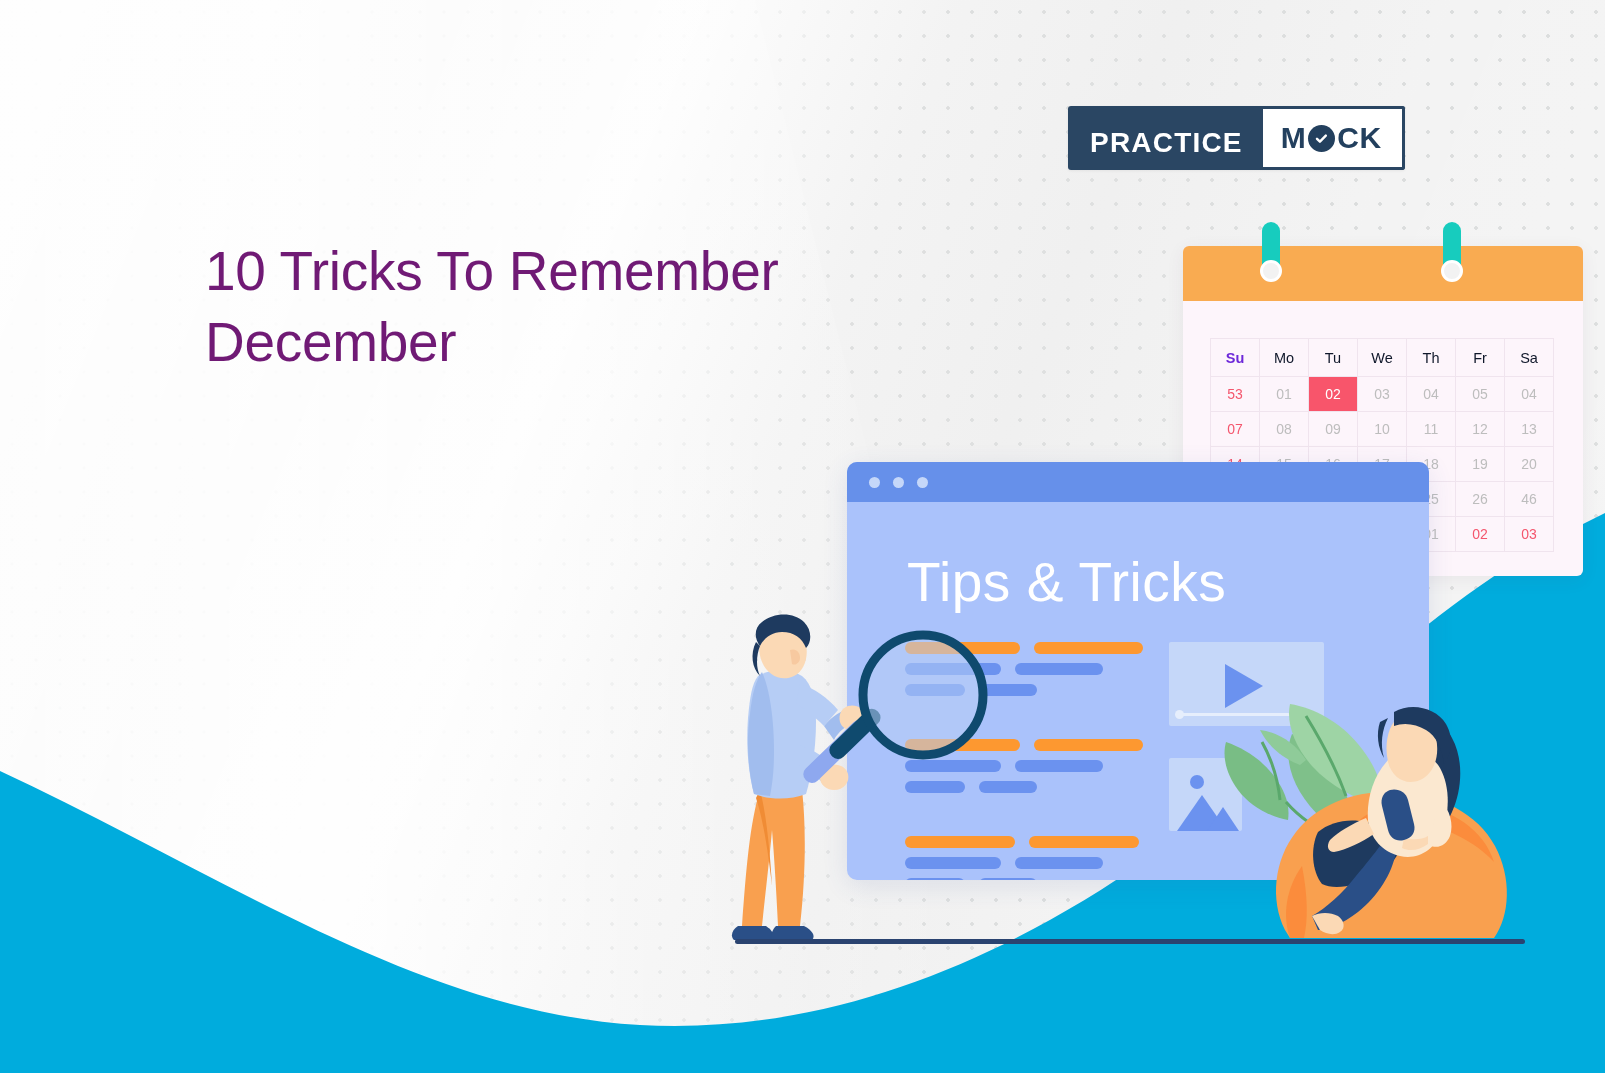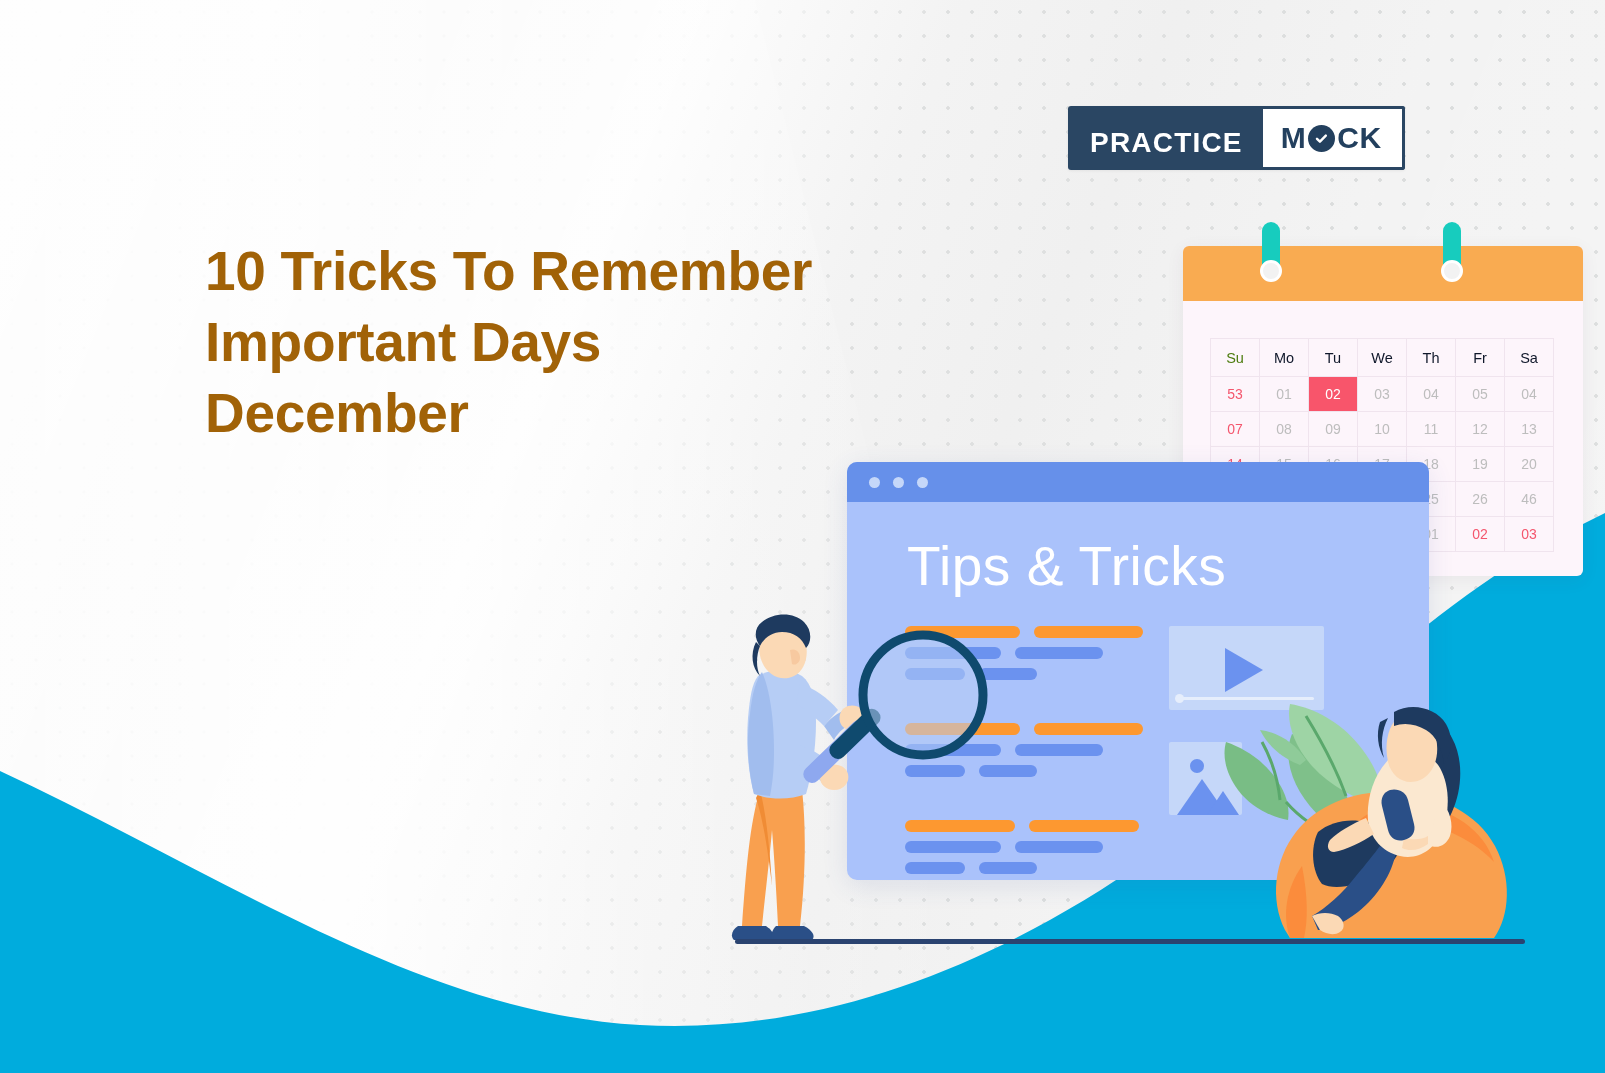--- a/index.html
+++ b/index.html
@@ -76,22 +76,22 @@
     display:inline-flex; align-items:center; justify-content:center;
     width:27px; height:27px; border-radius:50%;
     background:#23405e; margin:0 1px;
   }
   .logo-check svg{ display:block; }
 
   
   .headline{
     position:absolute; left:205px; top:236px;
     width:740px;
-    color:#a16207;
-    font-size:55px; font-weight:700; line-height:1.29;
+    color:#701a75;
+    font-size:55px; font-weight:400; line-height:1.29;
     letter-spacing:-0.3px;
   }
 
   
   .calendar{
     position:absolute; left:1183px; top:246px;
     width:400px; height:330px;
     background:#fdf5fb;
     border-radius:6px 6px 6px 6px;
     box-shadow:0 4px 18px rgba(80,60,90,.07);
@@ -103,21 +103,21 @@
     width:344px;
     display:grid; grid-template-columns:repeat(7,1fr);
     border-left:1px solid #f0e4ee; border-top:1px solid #f0e4ee;
   }
   .cal-cell{
     height:35px; display:flex; align-items:center; justify-content:center;
     border-right:1px solid #f0e4ee; border-bottom:1px solid #f0e4ee;
     font-size:14px; color:#bdbdbd; font-weight:400;
   }
   .cal-cell.hd{ font-weight:400; font-size:14.5px; color:#0f172a; height:38px; }
-  .cal-cell.hd.sun{ color:#4d7c0f; }
+  .cal-cell.hd.sun{ color:#6d28d9;font-weight:bold; }
   .cal-cell.sun{ color:#f4566d; font-weight:500; }
   .cal-cell.red{ color:#f4566d; font-weight:500; }
   .cal-cell.active{ background:#f8556b; color:#ffffff; font-weight:500; }
   .ring{
     position:absolute; width:18px; height:58px; border-radius:9px;
     background:#17ccbe; top:222px; z-index:4;
   }
   .ring::after{
     content:""; position:absolute; left:-2px; bottom:-2px;
     width:22px; height:22px; border-radius:50%;
@@ -132,21 +132,21 @@
     position:absolute; left:847px; top:462px;
     width:582px; height:418px;
     border-radius:10px; overflow:hidden;
     background:#aac2fb;
     box-shadow:0 6px 26px rgba(60,80,160,.12);
   }
   .br-bar{ height:40px; background:#6690ea; display:flex; align-items:center; padding-left:22px; gap:13px; }
   .br-dot{ width:11px; height:11px; border-radius:50%; background:#c5d7f9; }
   .br-title{
     color:#ffffff; font-size:55px; font-weight:400;
-    padding:32px 0 0 60px; letter-spacing:.5px;
+    padding:48px 0 0 60px; letter-spacing:.5px;
   }
   .br-body{ position:relative; padding:28px 0 0 58px; display:flex; gap:26px; }
   .br-text{ width:238px; }
   .tgroup{ margin-bottom:34px; }
   .bar{ height:12px; border-radius:6px; margin-bottom:9px; }
   .brow{ display:flex; gap:14px; }
   .b-or{ background:#fd9830; }
   .b-bl{ background:#6b92ef; }
   .br-media{ width:160px; }
   .media-vid{
@@ -380,21 +380,20 @@
       <rect x="826" y="750" width="64" height="17" rx="8" transform="rotate(-44 826 750)" fill="#0f4a6e"></rect>
       <circle cx="923" cy="695" r="60" fill="#b6cdf5" fill-opacity="0.55"></circle>
       <circle cx="923" cy="695" r="60" fill="none" stroke="#0f4a6e" stroke-width="9"></circle>
     </g>
 
     <rect x="735" y="939" width="790" height="5" rx="2.5" fill="#2a4370"></rect>
   </svg>
 
   <div class="headline">
     <div>10 Tricks To Remember</div>
-    <div>Important Days</div>
     <div>December</div>
   </div>
 
   <div class="logo">
     <div class="logo-left">PRACTICE</div>
     <div class="logo-right">
       <span>M</span>
       <span class="logo-check">
         <svg width="15" height="15" viewBox="0 0 16 16">
             <path d="M3.2 8.3 L6.3 11.3 L12.6 4.9" stroke="#ffffff" stroke-width="2.6" fill="none" stroke-linecap="round" stroke-linejoin="round"></path>

